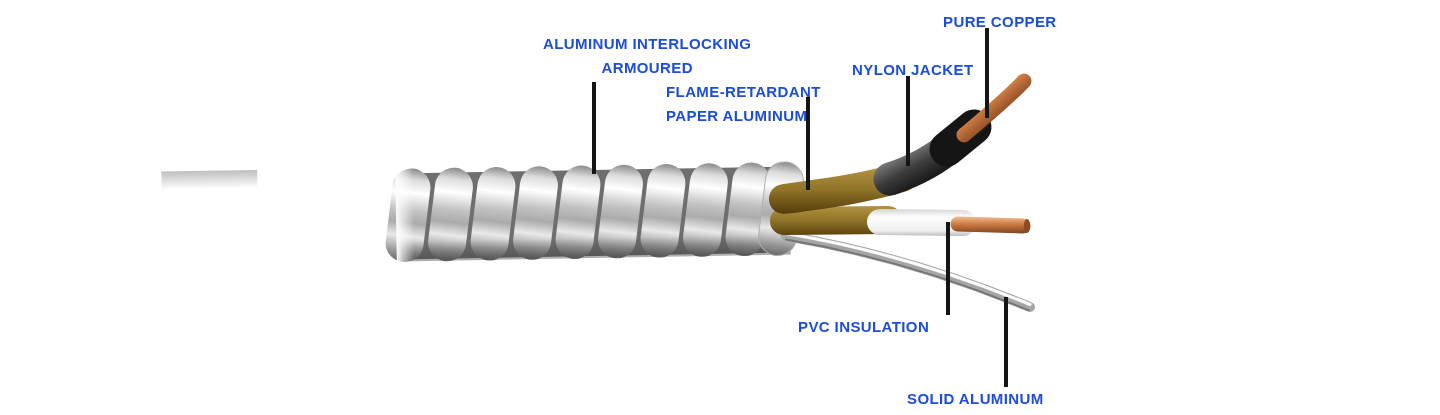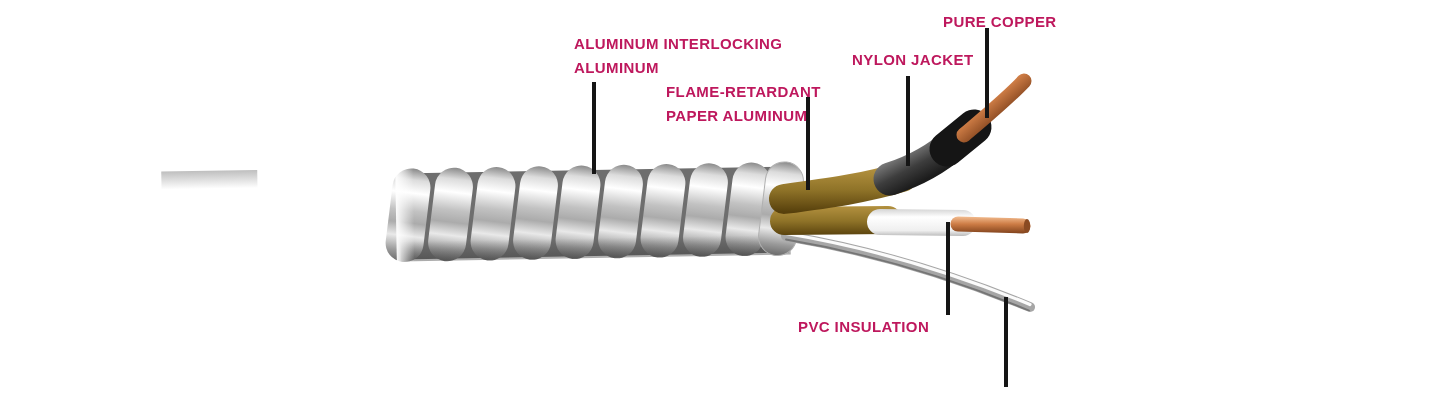--- a/index.html
+++ b/index.html
@@ -16,26 +16,26 @@
   }
   .stage svg.art {
     position: absolute; left: 0; top: 0;
   }
   .label {
     position: absolute;
     font-weight: bold;
     font-size: 15px;
     line-height: 24px;
     letter-spacing: 0.4px;
-    color: #be185d;
+    color: #1d4ed8;
     white-space: nowrap;
   }
-  .lbl0 { left: 574px; top: 32px; }
+  .lbl0 { left: 543px; top: 32px; text-align: center; }
   .lbl1 { left: 666px; top: 80px; }
-  .lbl2 { left: 852px; top: 48px; text-align: center; }
+  .lbl2 { left: 852px; top: 58px; text-align: center; }
   .lbl3 { left: 943px; top: 10px; }
   .lbl4 { left: 798px; top: 315px; }
   .lbl5 { left: 907px; top: 387px; }
 </style>
 </head>
 <body>
 
 <div class="stage">
 
   <svg class="art" width="1440" height="415" viewBox="0 0 1440 415">
@@ -137,34 +137,37 @@
       <line x1="808" y1="97" x2="808" y2="190" stroke="#151515" stroke-width="4"></line>
       <line x1="908" y1="76" x2="908" y2="166" stroke="#151515" stroke-width="4"></line>
       <line x1="987" y1="28" x2="987" y2="118" stroke="#151515" stroke-width="4"></line>
       <line x1="948" y1="222" x2="948" y2="315" stroke="#151515" stroke-width="4"></line>
       <line x1="1006" y1="297" x2="1006" y2="387" stroke="#151515" stroke-width="4"></line>
     </g>
   </svg>
 
   <div class="label lbl0">
     <div>ALUMINUM INTERLOCKING</div>
-    <div>ALUMINUM</div>
+    <div>ARMOURED</div>
   </div>
 
   <div class="label lbl1">
     <div>FLAME-RETARDANT</div>
     <div>PAPER ALUMINUM</div>
   </div>
 
   <div class="label lbl2">
     <div>NYLON JACKET</div>
   </div>
 
   <div class="label lbl3">
     <div>PURE COPPER</div>
   </div>
 
   <div class="label lbl4">
     <div>PVC INSULATION</div>
   </div>
 
+  <div class="label lbl5">
+    <div>SOLID ALUMINUM</div>
+  </div>
 
 </div>
 
 </body></html>

